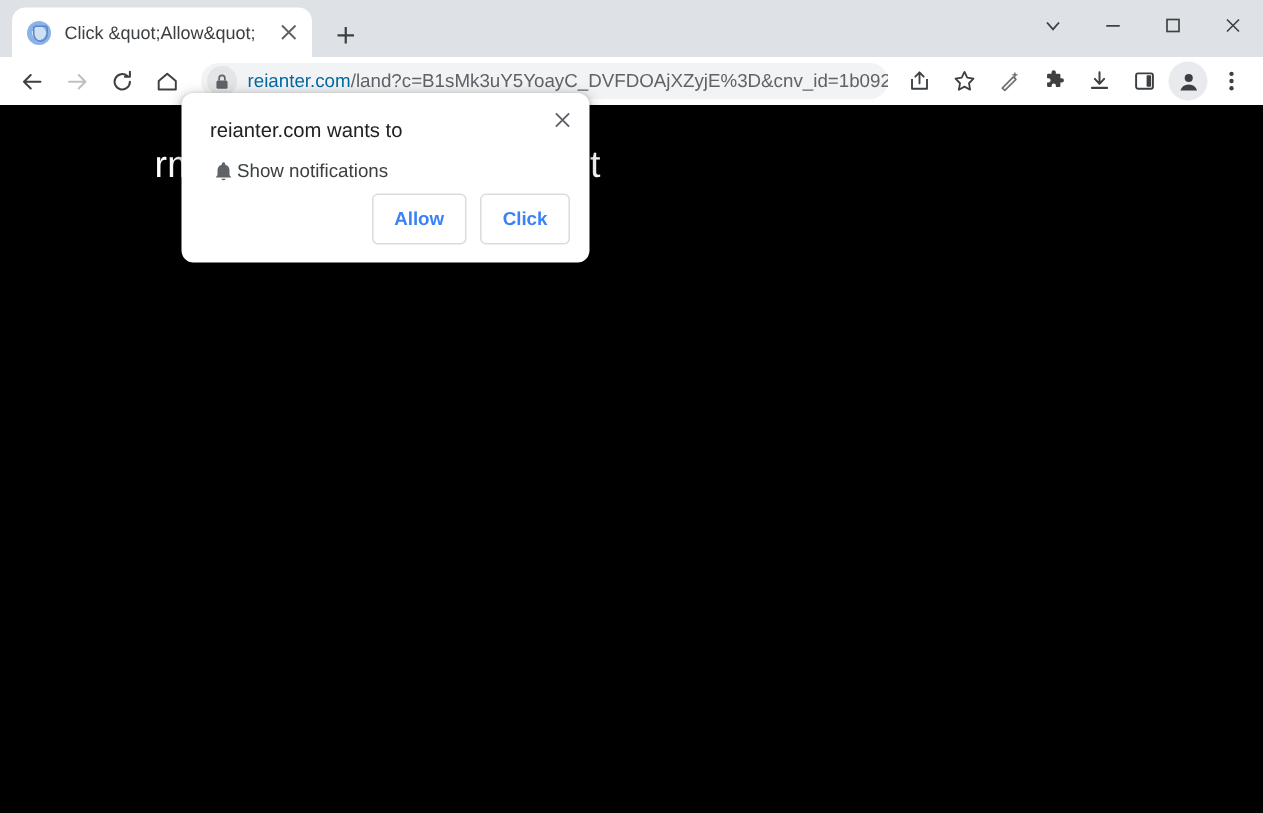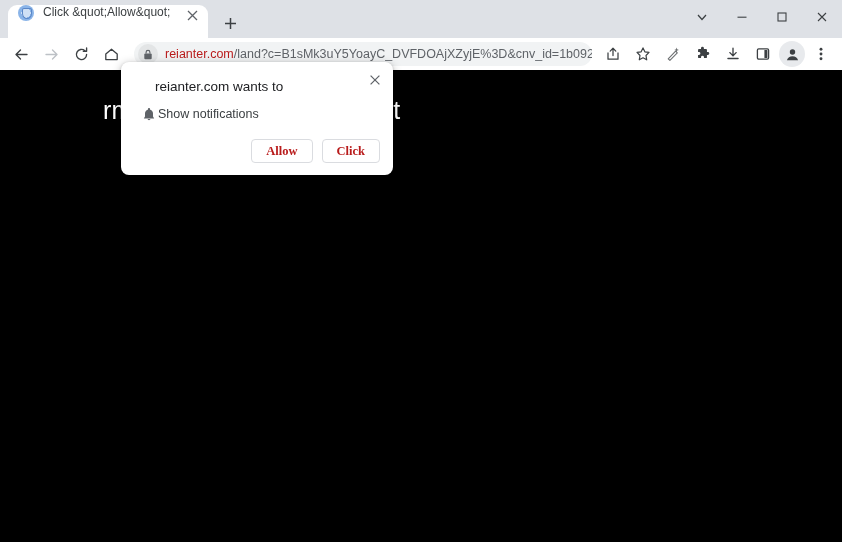--- a/index.html
+++ b/index.html
@@ -20,21 +20,21 @@
   .tabstrip {
     position: absolute; left: 0; top: 0;
     width: 842px; height: 38px;
     background: #dee1e6;
   }
   .tab {
     position: absolute; left: 8px; top: 5px;
     width: 200px; height: 33px;
     background: #ffffff;
     border-radius: 9px 9px 0 0;
-    display: flex; align-items: flex-start;
+    display: flex; align-items: center;
     padding: 0 6px 0 10px;
   }
   .tab-favicon {
     width: 16px; height: 16px; flex: 0 0 16px;
     border-radius: 50%;
     background: radial-gradient(circle at 50% 50%, #cfe0f5 0%, #cfe0f5 40%, #8ab4e8 41%, #8ab4e8 100%);
     position: relative;
   }
   .tab-favicon::after {
     content: ""; position: absolute;
@@ -111,21 +111,21 @@
   .omni-url {
     flex: 1 1 auto;
     margin-left: 7px;
     font-size: 12.5px;
     color: #202124;
     white-space: nowrap;
     overflow: hidden;
     text-overflow: clip;
     min-width: 0;
   }
-  .omni-url .host { color: #b91c1c; }
+  .omni-url .host { color: #0369a1; }
   .omni-url .path { color: #5f6368; }
   .avatar-btn {
     width: 26px; height: 26px; flex: 0 0 26px;
     border-radius: 50%;
     background: #e8eaed;
     display: flex; align-items: center; justify-content: center;
     color: #3c4043;
     margin: 0 1px;
   }
 
@@ -156,21 +156,21 @@
     z-index: 20;
   }
   .perm-close {
     position: absolute; right: 7px; top: 7px;
     width: 22px; height: 22px;
     display: flex; align-items: center; justify-content: center;
     border-radius: 50%;
     color: #5f6368;
   }
   .perm-title {
-    position: absolute; left: 34px; top: 17px;
+    position: absolute; left: 19px; top: 17px;
     font-size: 13.5px;
     color: #202124;
     text-align: center;
   }
   .perm-row {
     position: absolute; left: 19px; top: 43px;
     display: flex; align-items: center;
   }
   .perm-bell {
     width: 18px; height: 18px; flex: 0 0 18px;
@@ -179,30 +179,30 @@
   }
   .perm-row-label {
     font-size: 12.5px;
     color: #3c4043;
   }
   .perm-actions {
     position: absolute; right: 13px; bottom: 12px;
     display: flex; gap: 9px;
   }
   .perm-btn {
-    height: 24px;
+    height: 34px;
     min-width: 57px;
     padding: 0 14px;
     background: #ffffff;
     border: 1px solid #dadce0;
     border-radius: 4px;
-    color: #b91c1c;
+    color: #3b82f6;
     font-size: 12.5px;
     font-weight: bold;
-    font-family: Liberation Serif, serif;
+    font-family: Liberation Sans, sans-serif;
     display: flex; align-items: center; justify-content: center;
     cursor: pointer;
   }
 
   svg { display: block; }
 </style>
 </head>
 <body>
 
 <div id="app">

